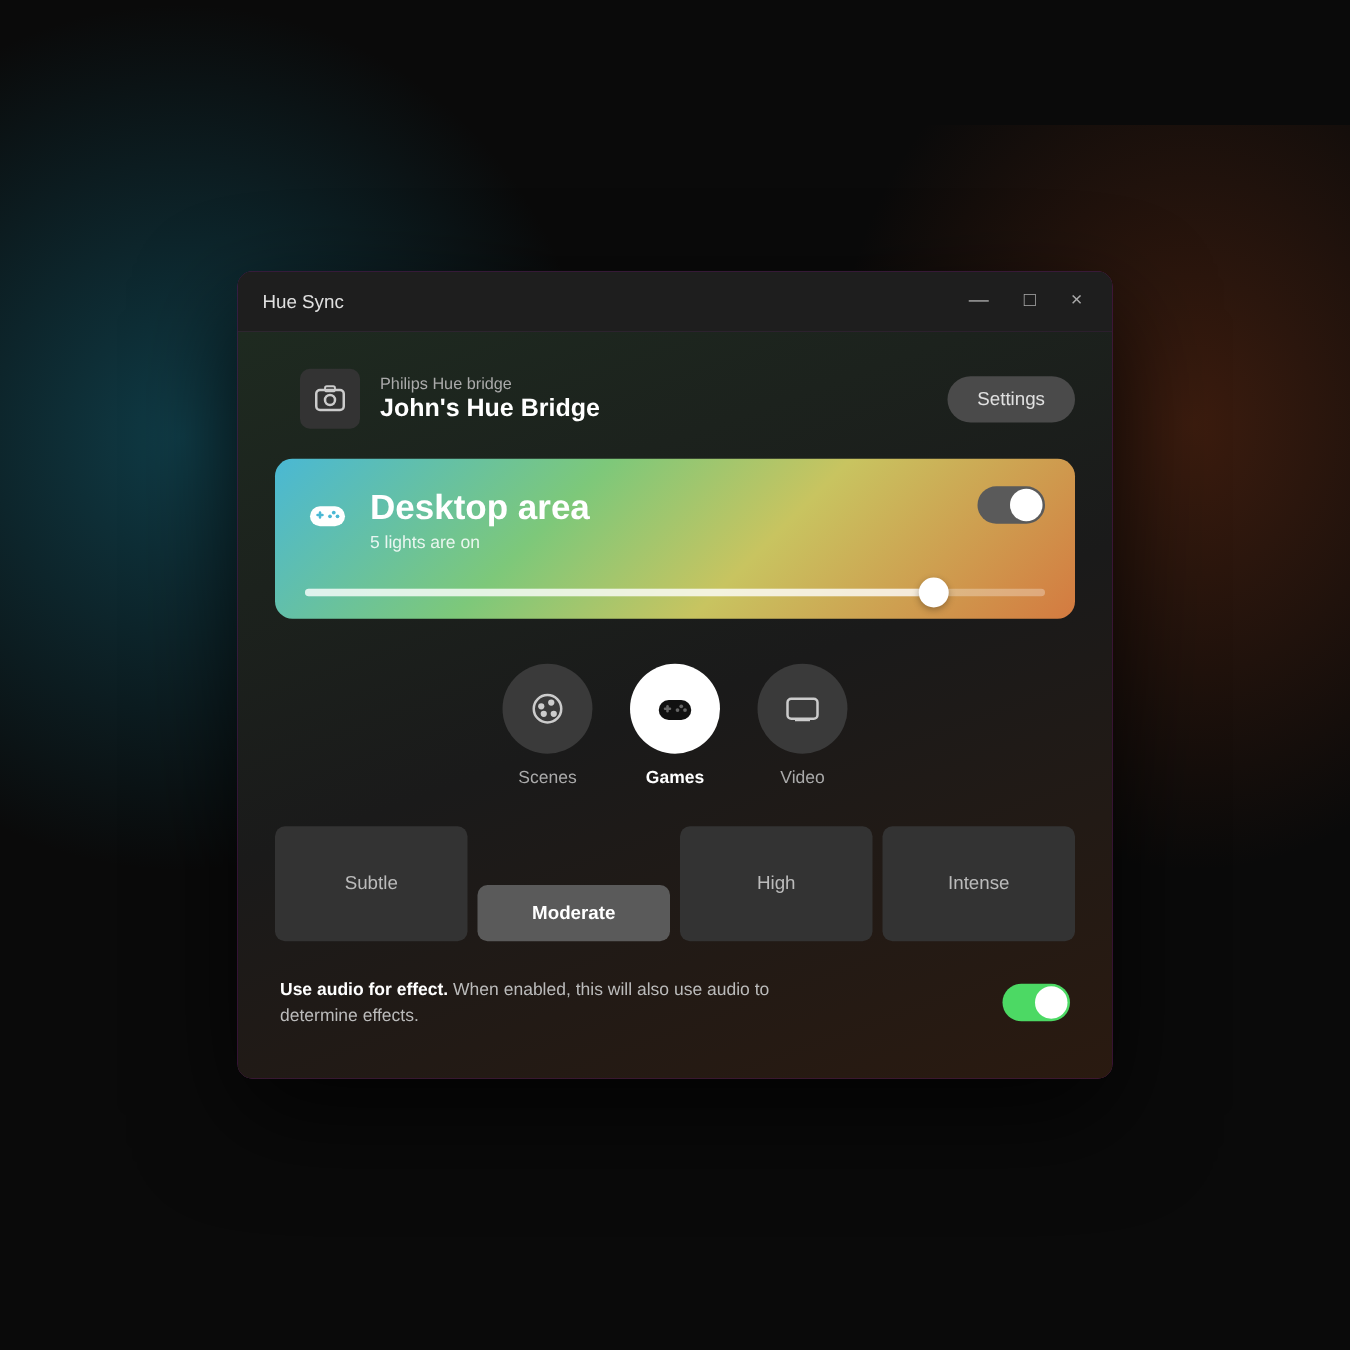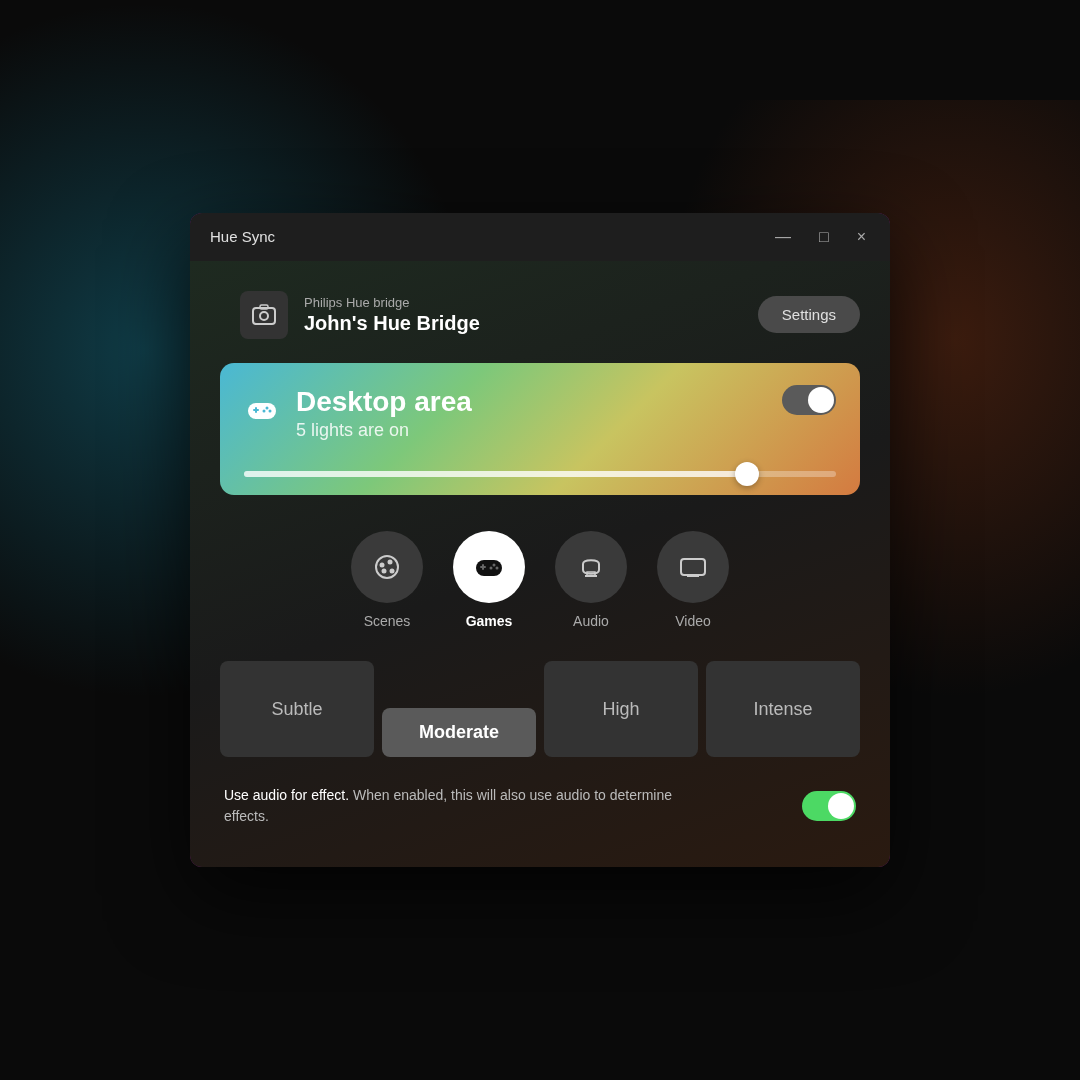--- a/index.html
+++ b/index.html
@@ -159,21 +159,21 @@
 
     .area-title {
       color: #fff;
       font-size: 28px;
       font-weight: 700;
       line-height: 1.2;
     }
 
     .area-subtitle {
       color: rgba(255,255,255,0.85);
-      font-size: 18px;
+      font-size: 14px;
       margin-top: 2px;
     }
 
     
     .toggle {
       position: relative;
       width: 54px;
       height: 30px;
       flex-shrink: 0;
     }
@@ -285,21 +285,21 @@
       margin-bottom: 28px;
     }
 
     .intensity-btn {
       flex: 1;
       padding: 14px 0;
       border-radius: 8px;
       background: #333;
       color: #bbb;
       border: none;
-      font-size: 18px;
+      font-size: 15px;
       cursor: pointer;
       text-align: center;
     }
 
     .intensity-btn.active {
       background: #5a5a5a;
       color: #fff;
       font-weight: 700;
       margin-top: 47px;
     }
@@ -314,21 +314,21 @@
 
     .audio-text {
       color: #bbb;
       font-size: 14px;
       line-height: 1.5;
       max-width: 72%;
     }
 
     .audio-text strong {
       color: #fff;
-      font-weight: 400;
+      font-weight: 700;
       text-align: right;
     }
 
     
     .toggle-track.green-on {
       background: #4cd964;
     }
 
     .toggle-track.green-on .toggle-thumb {
       right: 2px;
@@ -427,30 +427,20 @@
             <rect x="8" y="16" width="6" height="2" rx="1" fill="#666"></rect>
             <rect x="10" y="14" width="2" height="6" rx="1" fill="#666"></rect>
             <circle cx="22" cy="15" r="1.5" fill="#666"></circle>
             <circle cx="25" cy="18" r="1.5" fill="#666"></circle>
             <circle cx="19" cy="18" r="1.5" fill="#666"></circle>
           </svg>
         </div>
         <span class="mode-label active">Games</span>
       </div>
 
-      <div class="mode-item">
-        <div class="mode-circle">
-          <svg width="30" height="30" viewBox="0 0 30 30" fill="none">
-            <path d="M7 12 C7 7 23 7 23 12 L23 18 C23 23 7 23 7 18 Z" stroke="#ccc" stroke-width="2" fill="none"></path>
-            <rect x="11" y="20" width="8" height="4" rx="0" stroke="#ccc" stroke-width="1.5" fill="none"></rect>
-            <line x1="9" y1="24" x2="21" y2="24" stroke="#ccc" stroke-width="2"></line>
-          </svg>
-        </div>
-        <span class="mode-label">Audio</span>
-      </div>
 
       <div class="mode-item">
         <div class="mode-circle">
           <svg width="32" height="32" viewBox="0 0 32 32" fill="none">
             <rect x="4" y="8" width="24" height="16" rx="3" stroke="#ccc" stroke-width="2" fill="none"></rect>
             <line x1="10" y1="25" x2="22" y2="25" stroke="#ccc" stroke-width="2"></line>
             <line x1="16" y1="24" x2="16" y2="25" stroke="#ccc" stroke-width="2"></line>
           </svg>
         </div>
         <span class="mode-label">Video</span>

